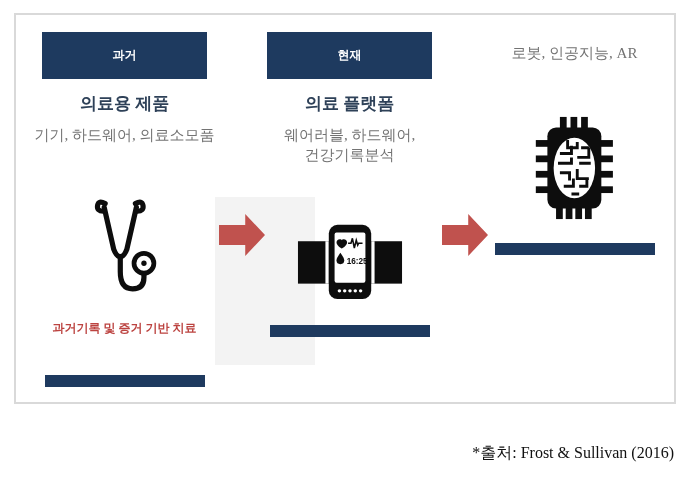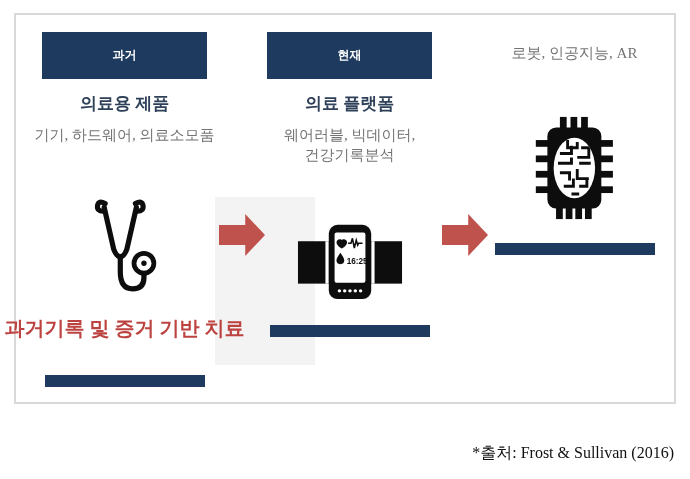--- a/index.html
+++ b/index.html
@@ -30,21 +30,21 @@
     margin-top:13px;height:22px;font-size:17px;font-weight:bold;
     color:#2e4158;white-space:nowrap;
   }
   .subtitle{
     margin-top:11px;height:52px;width:214px;font-size:15px;line-height:1.35;
     color:#737373;text-align:center;white-space:pre-line;
   }
   .iconbox{height:126px;width:214px;display:flex;align-items:flex-end;justify-content:center;}
   .redlabel{
     height:50px;width:232px;display:flex;align-items:center;justify-content:center;
-    font-size:20px;font-weight:bold;color:#bc4340;white-space:nowrap;
+    font-size:12px;font-weight:bold;color:#bc4340;white-space:nowrap;
   }
   .bar{width:160px;height:12px;background:#1e3a5f;margin-top:22px;}
   .arrow{
     position:absolute;width:46px;height:42px;background:#c0524e;z-index:1;
     clip-path:polygon(0 26%,57% 26%,57% 0,100% 50%,57% 100%,57% 74%,0 74%);
   }
   .arrow-1{left:203px;top:199px;}
   .arrow-2{left:426px;top:199px;}
   .source{
     position:absolute;right:16px;top:443px;font-size:16px;color:#111111;
@@ -76,21 +76,21 @@
           <circle cx="57" cy="70" r="2.8" fill="#0d0d0d"></circle>
         </svg>
       </div>
       <div class="redlabel">과거기록 및 증거 기반 치료</div>
       <div class="bar"></div>
     </div>
 
     <div class="col">
       <div class="hdr">현재</div>
       <div class="title">의료 플랫폼</div>
-      <div class="subtitle">웨어러블, 빅데이터,
+      <div class="subtitle">웨어러블, 하드웨어,
 건강기록분석</div>
       <div class="iconbox">
         <svg viewBox="0 0 110 85" width="106" aria-hidden="true">
           <rect x="1" y="21" width="108" height="44" fill="#0d0d0d"></rect>
           <rect x="29.5" y="21" width="3.5" height="44" fill="#ffffff"></rect>
           <rect x="77" y="21" width="3.5" height="44" fill="#ffffff"></rect>
           <rect x="33" y="4" width="44" height="77" rx="9" fill="#0d0d0d"></rect>
           <rect x="39" y="12" width="32" height="52" rx="2" fill="#ffffff"></rect>
           <path fill="#0d0d0d" d="M44.5 19c-2.2 0-3.5 1.8-3.5 3.3 0 3 4.5 5.7 5.5 6.2 1-.5 5.5-3.2 5.5-6.2 0-1.5-1.3-3.3-3.5-3.3-1 0-1.8.5-2 1-.2-.5-1-1-2-1z"></path>
           <polyline points="53,23 56,23 57.5,18 59.5,28 61.5,20 63,25 64,23 68,23" fill="none" stroke="#0d0d0d" stroke-width="1.6"></polyline>

